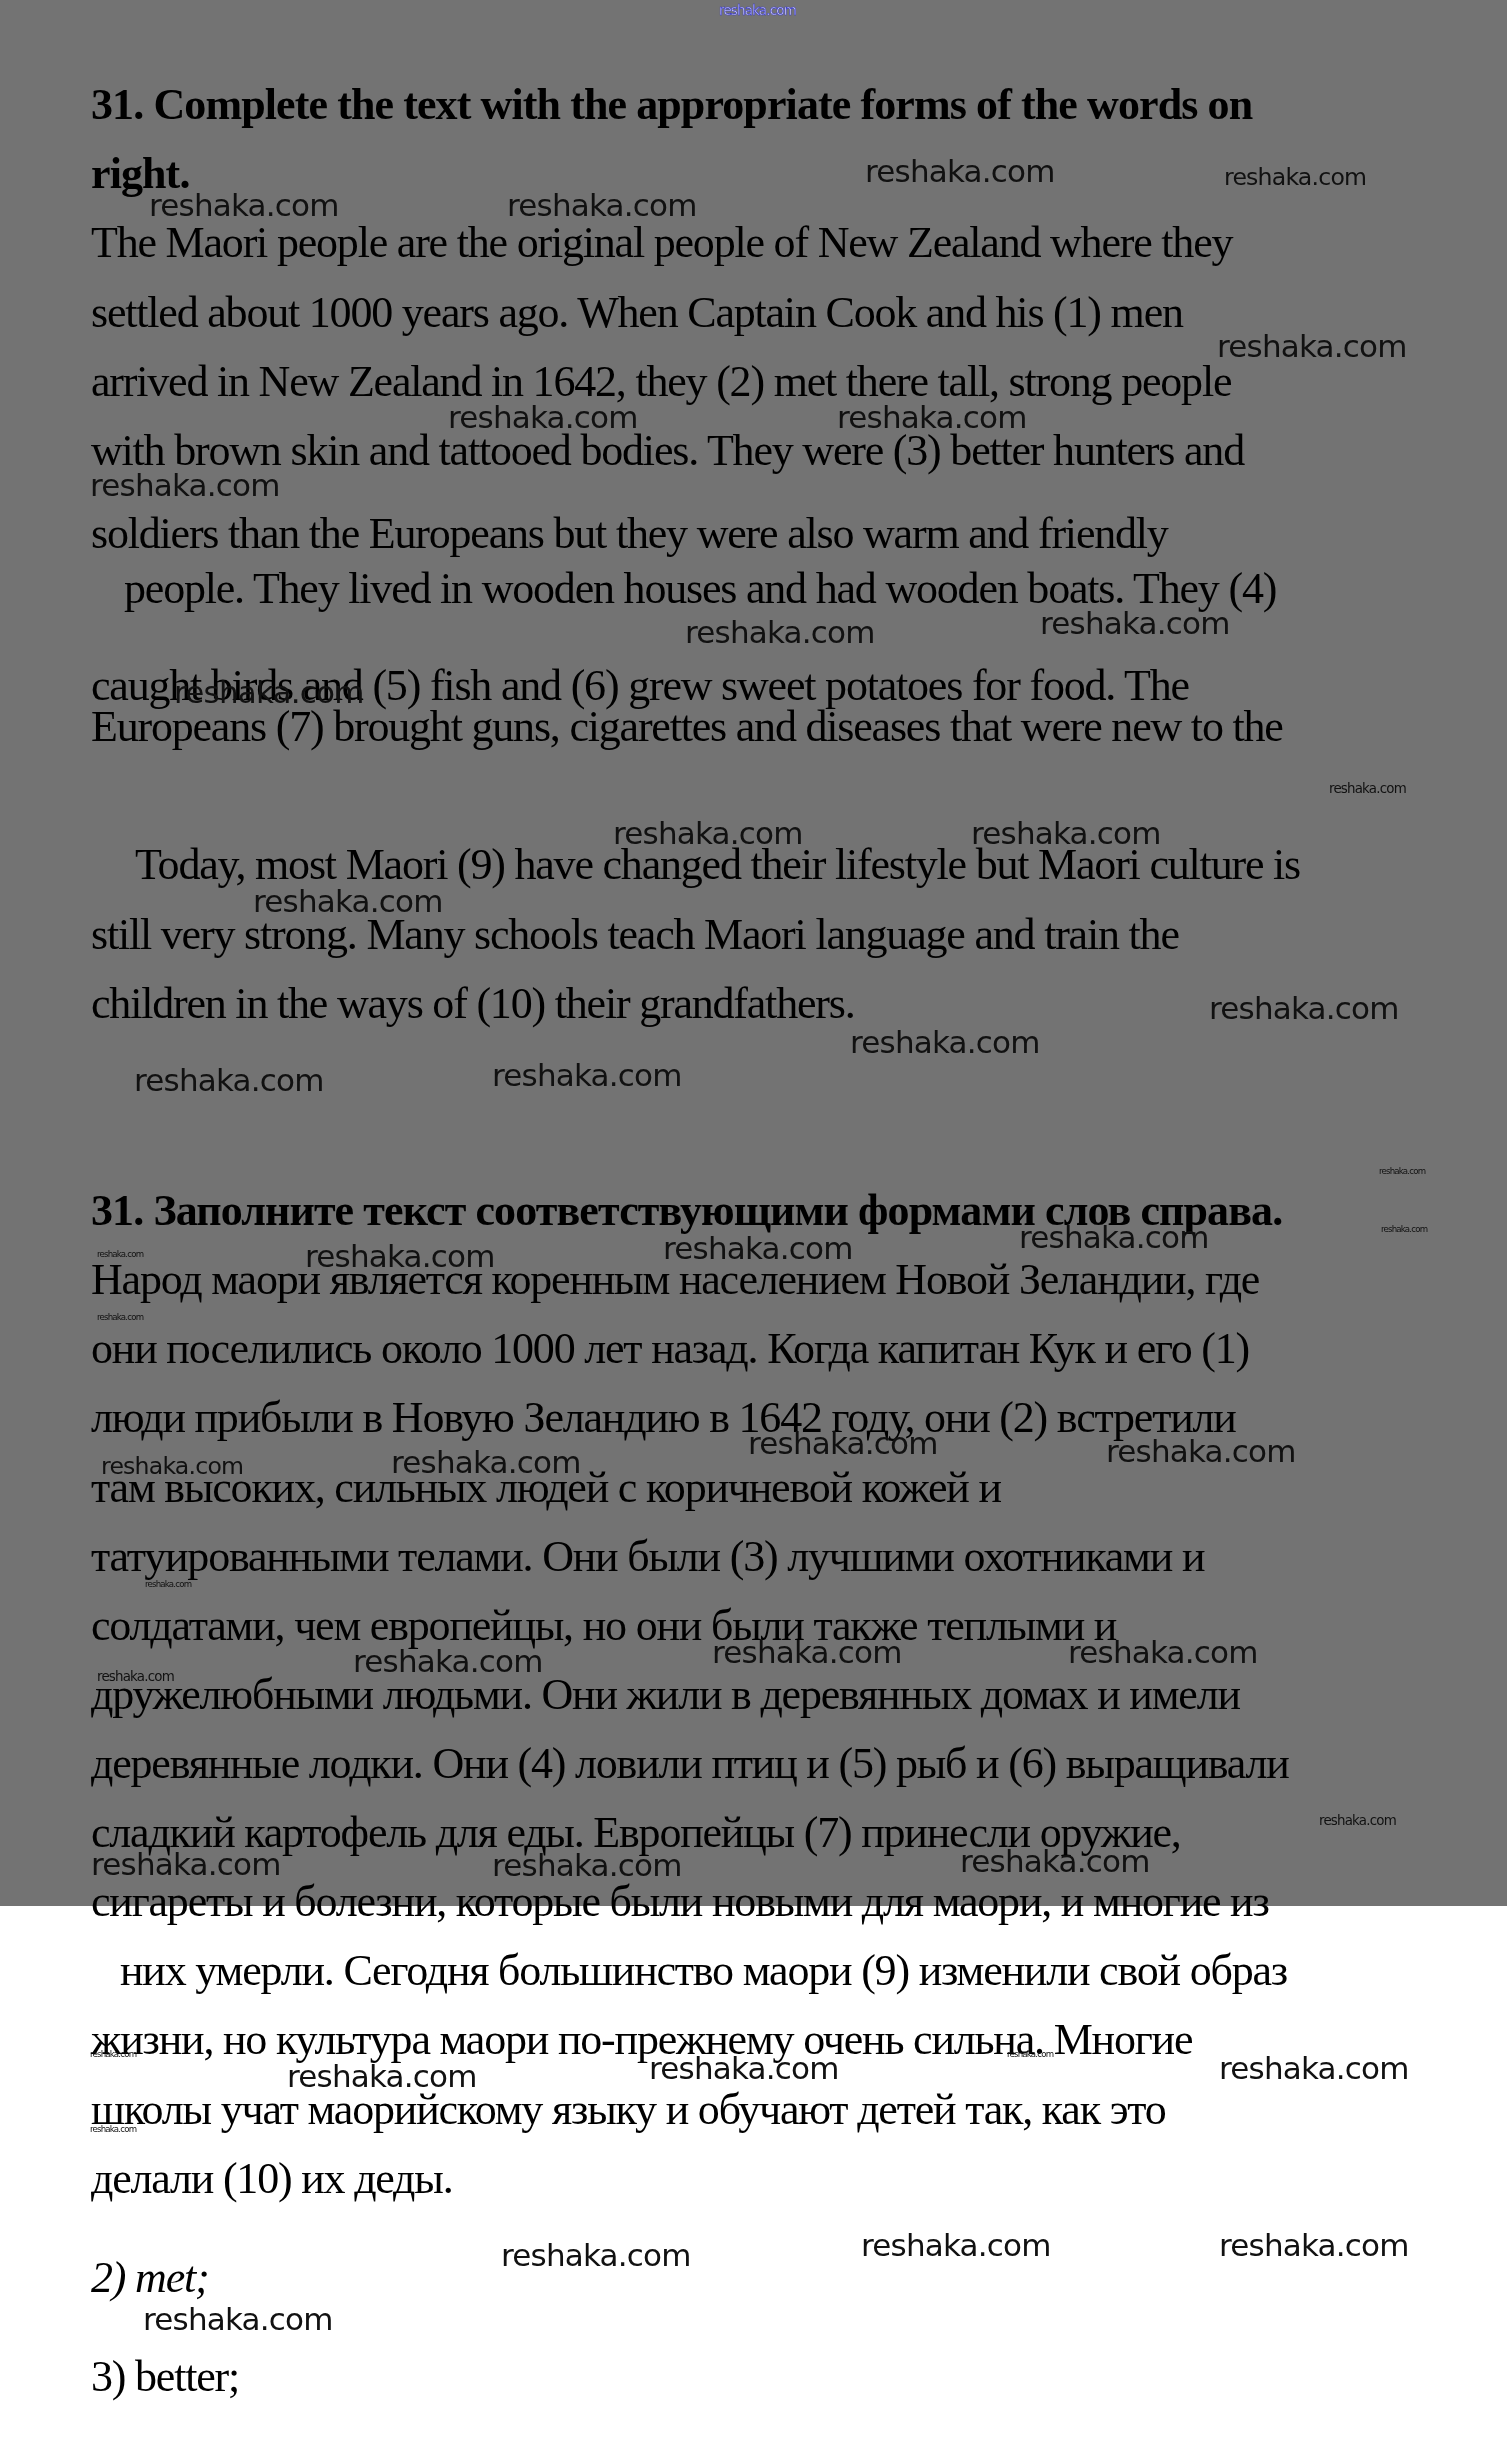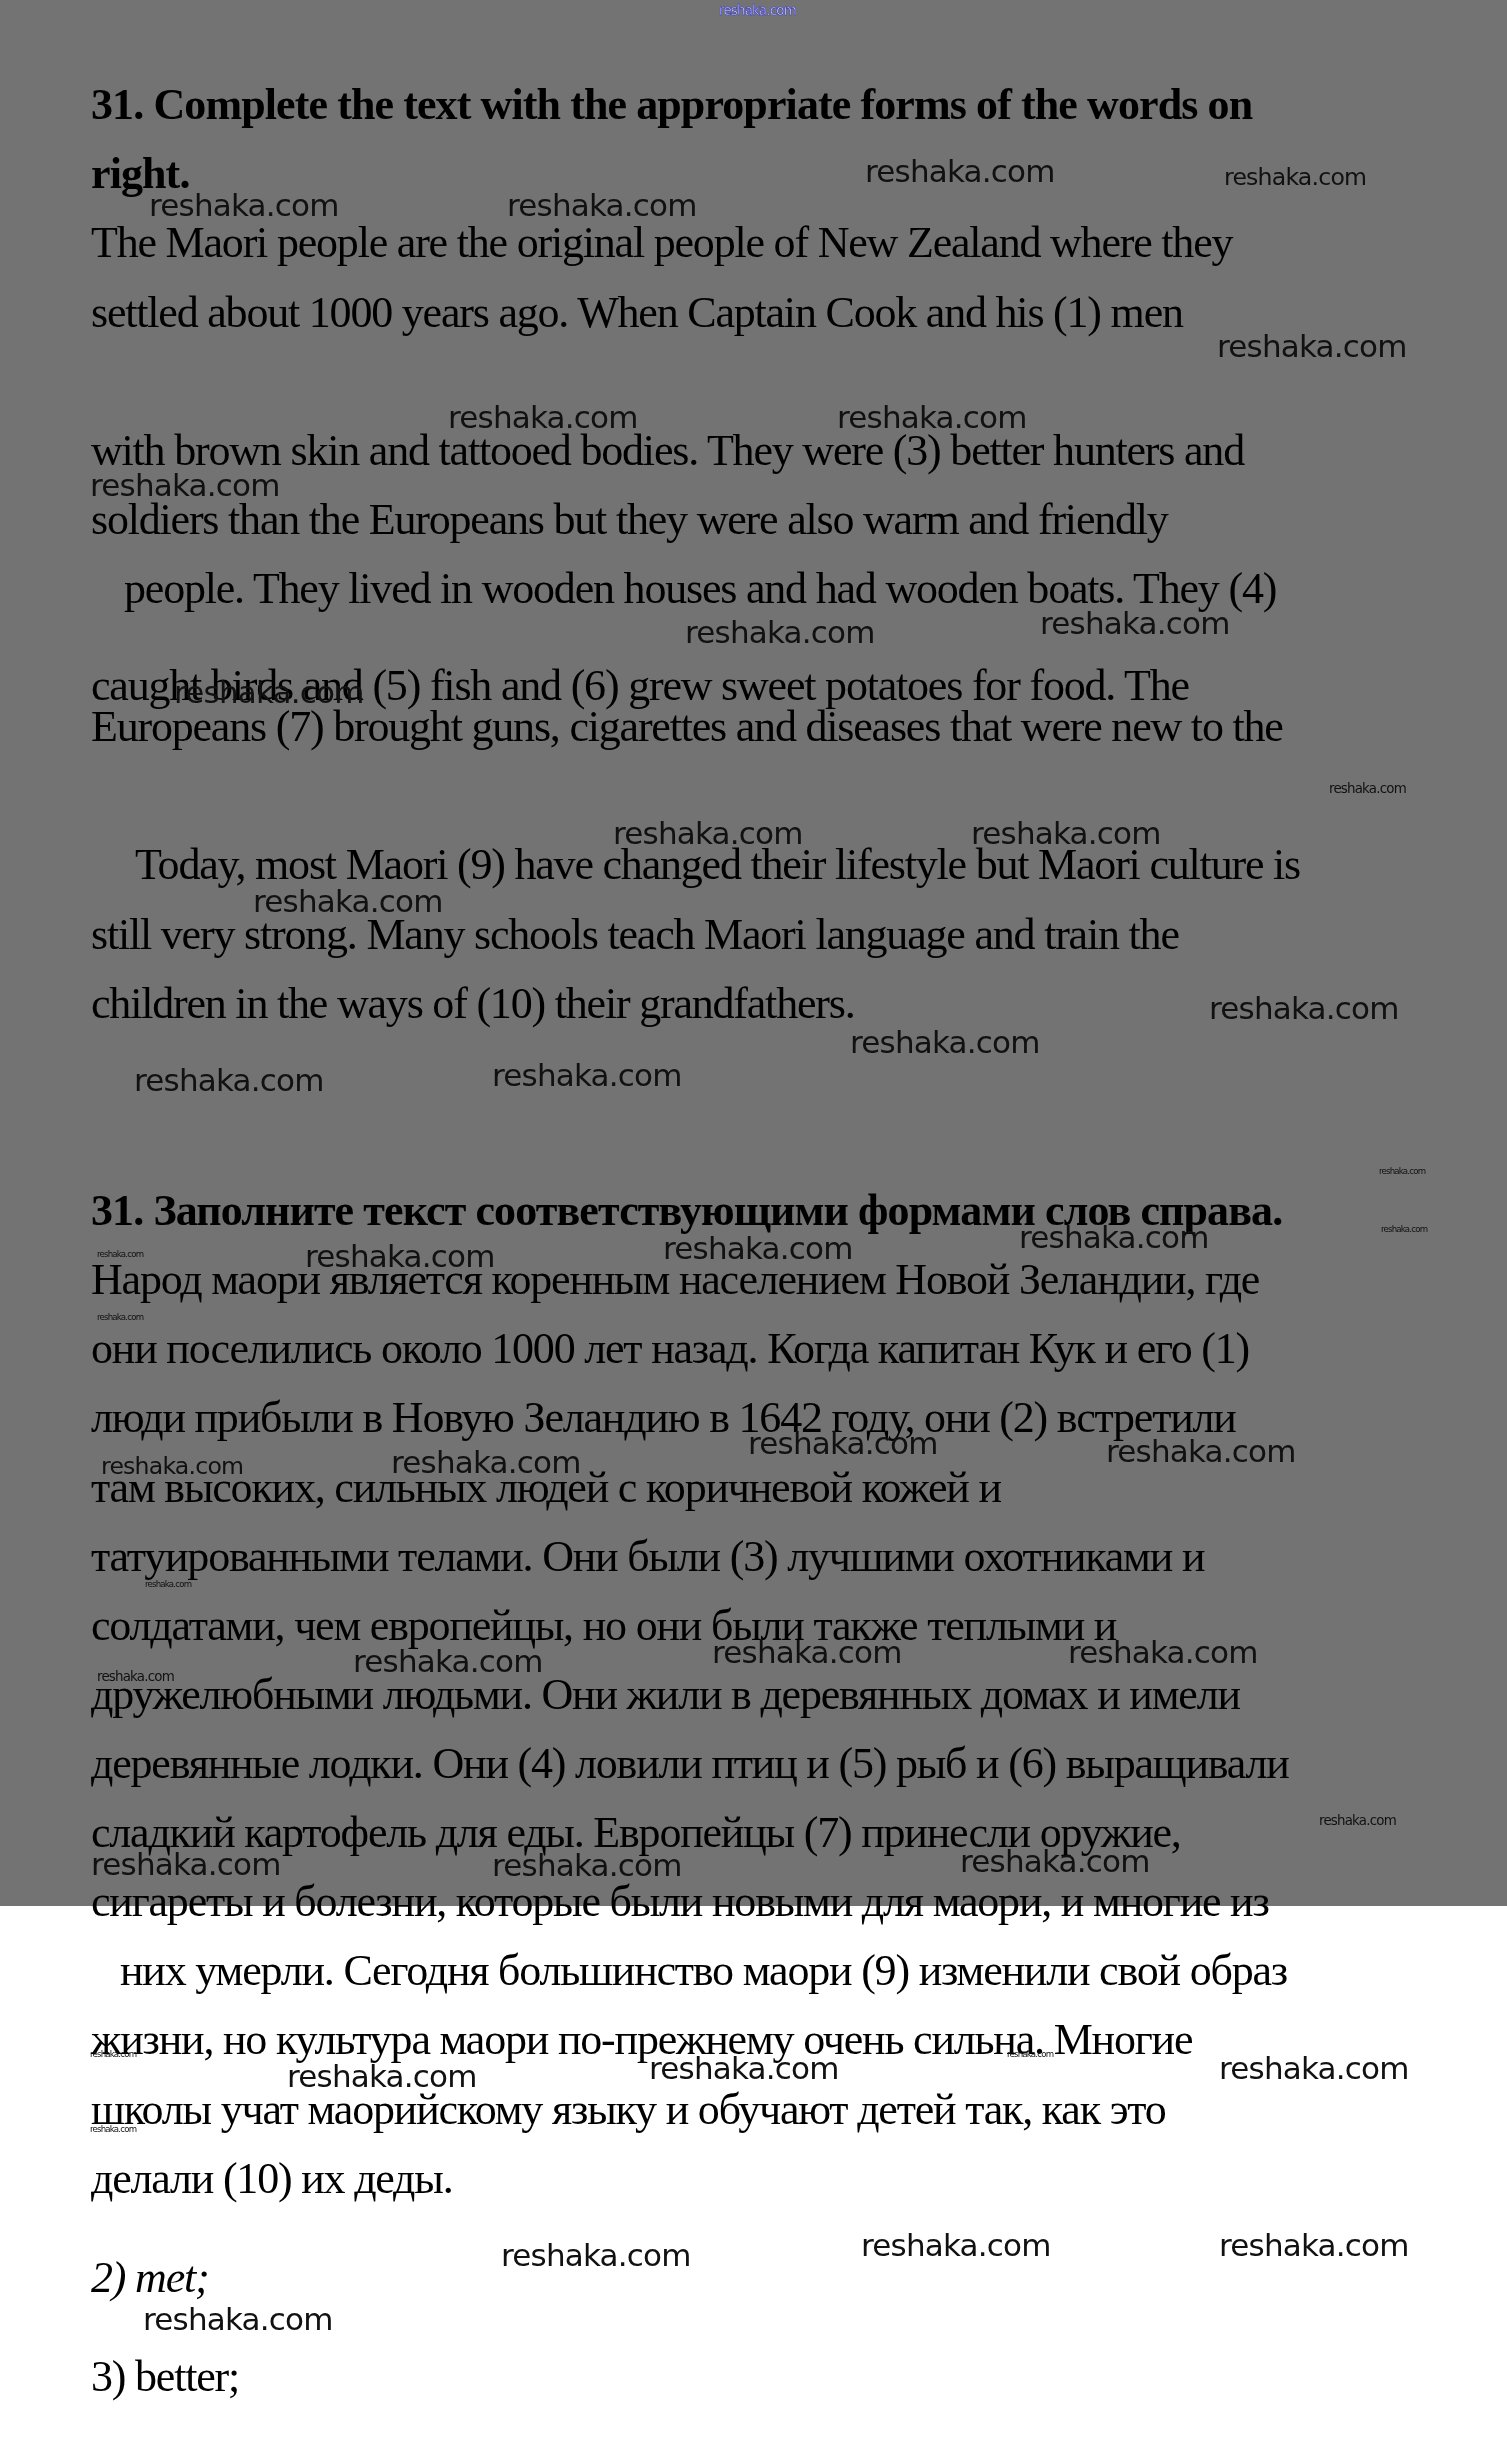--- a/index.html
+++ b/index.html
@@ -22,22 +22,23 @@
 
 <div class="page">
 
   <div class="wm-top">reshaka.com</div>
 
   <div class="ln hd" style="top:83px;">31. Complete the text with the appropriate forms of the words on</div>
   <div class="ln hd" style="top:152px;">right.</div>
 
   <div class="ln" style="top:221px;">The Maori people are the original people of New Zealand where they</div>
   <div class="ln" style="top:291px;">settled about 1000 years ago. When Captain Cook and his (1) men</div>
+  <div class="ln" style="top:360px;">arrived in New Zealand in 1642, they (2) met there tall, strong people</div>
   <div class="ln" style="top:429px;">with brown skin and tattooed bodies. They were (3) better hunters and</div>
-  <div class="ln" style="top:498px;">soldiers than the Europeans but they were also warm and friendly</div>
+  <div class="ln" style="top:512px;">soldiers than the Europeans but they were also warm and friendly</div>
   <div class="ln" style="top:567px;margin-left:33px;">people. They lived in wooden houses and had wooden boats. They (4)</div>
   <div class="ln" style="top:664px;">caught birds and (5) fish and (6) grew sweet potatoes for food. The</div>
   <div class="ln" style="top:705px;">Europeans (7) brought guns, cigarettes and diseases that were new to the</div>
   <div class="ln" style="top:843px;margin-left:44px;">Today, most Maori (9) have changed their lifestyle but Maori culture is</div>
   <div class="ln" style="top:913px;">still very strong. Many schools teach Maori language and train the</div>
   <div class="ln" style="top:982px;">children in the ways of (10) their grandfathers.</div>
 
   <div class="ln hd" style="top:1189px;">31. Заполните текст соответствующими формами слов справа.</div>
 
   <div class="ln" style="top:1258px;">Народ маори является коренным населением Новой Зеландии, где</div>

